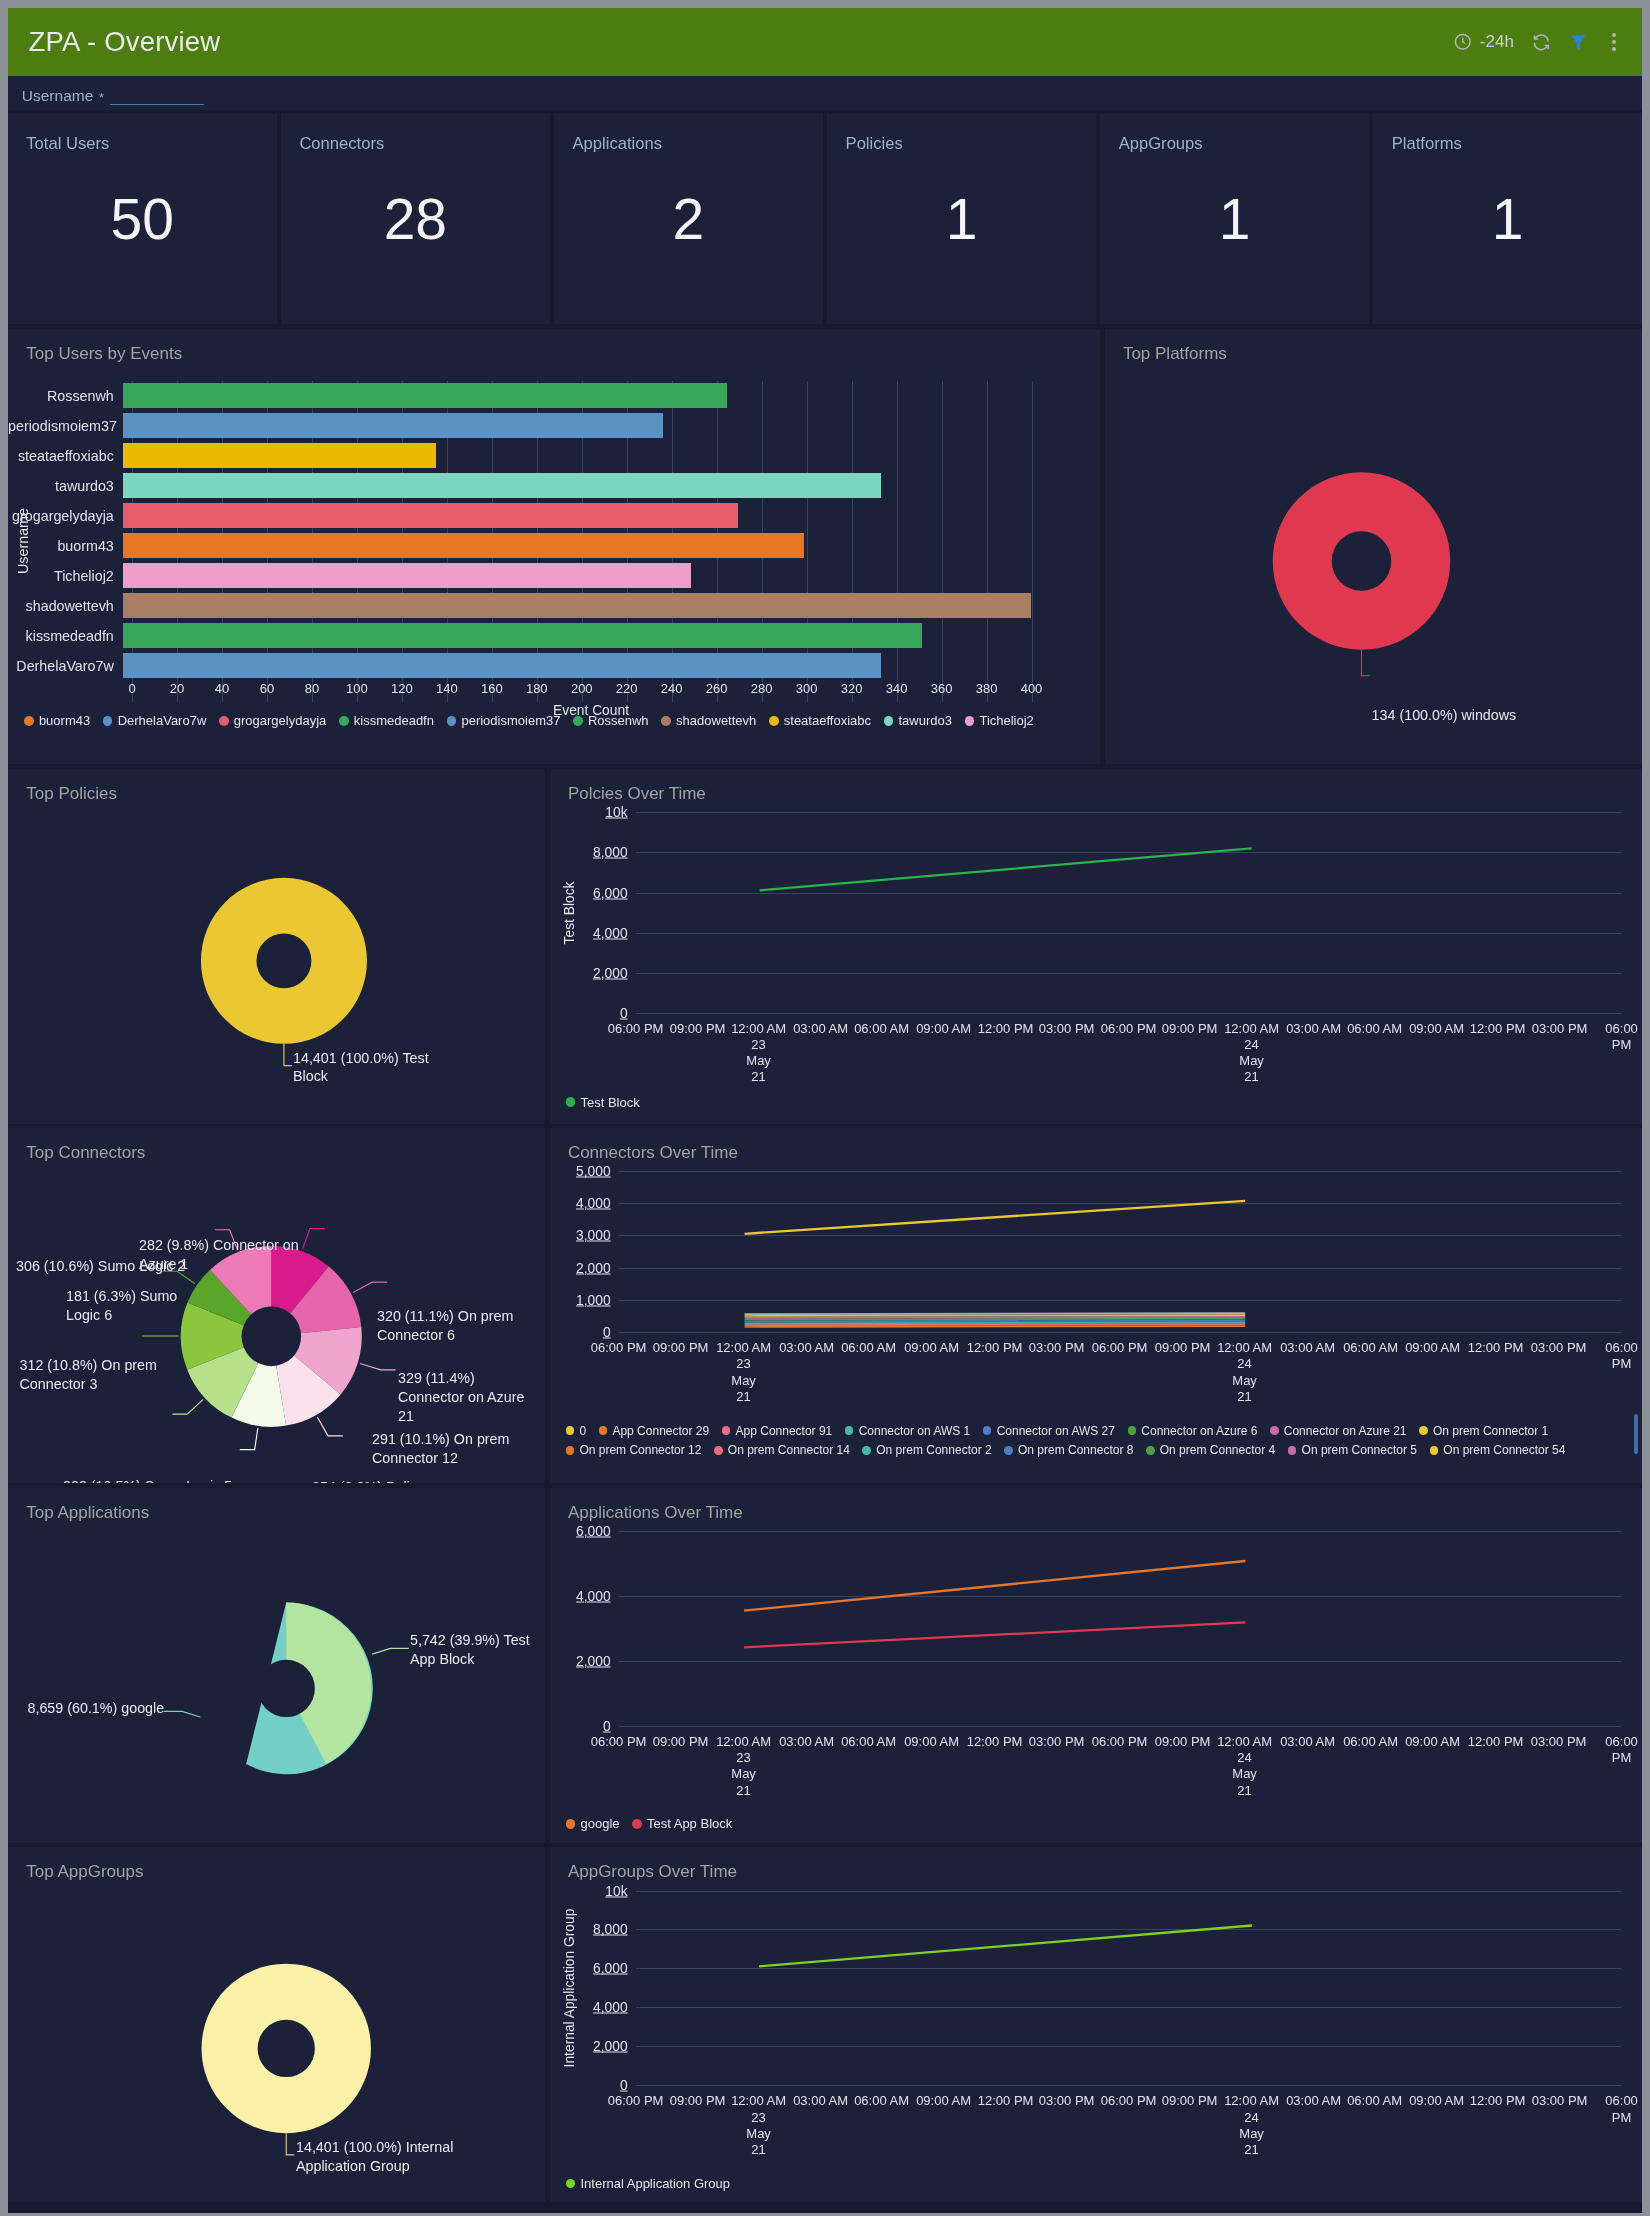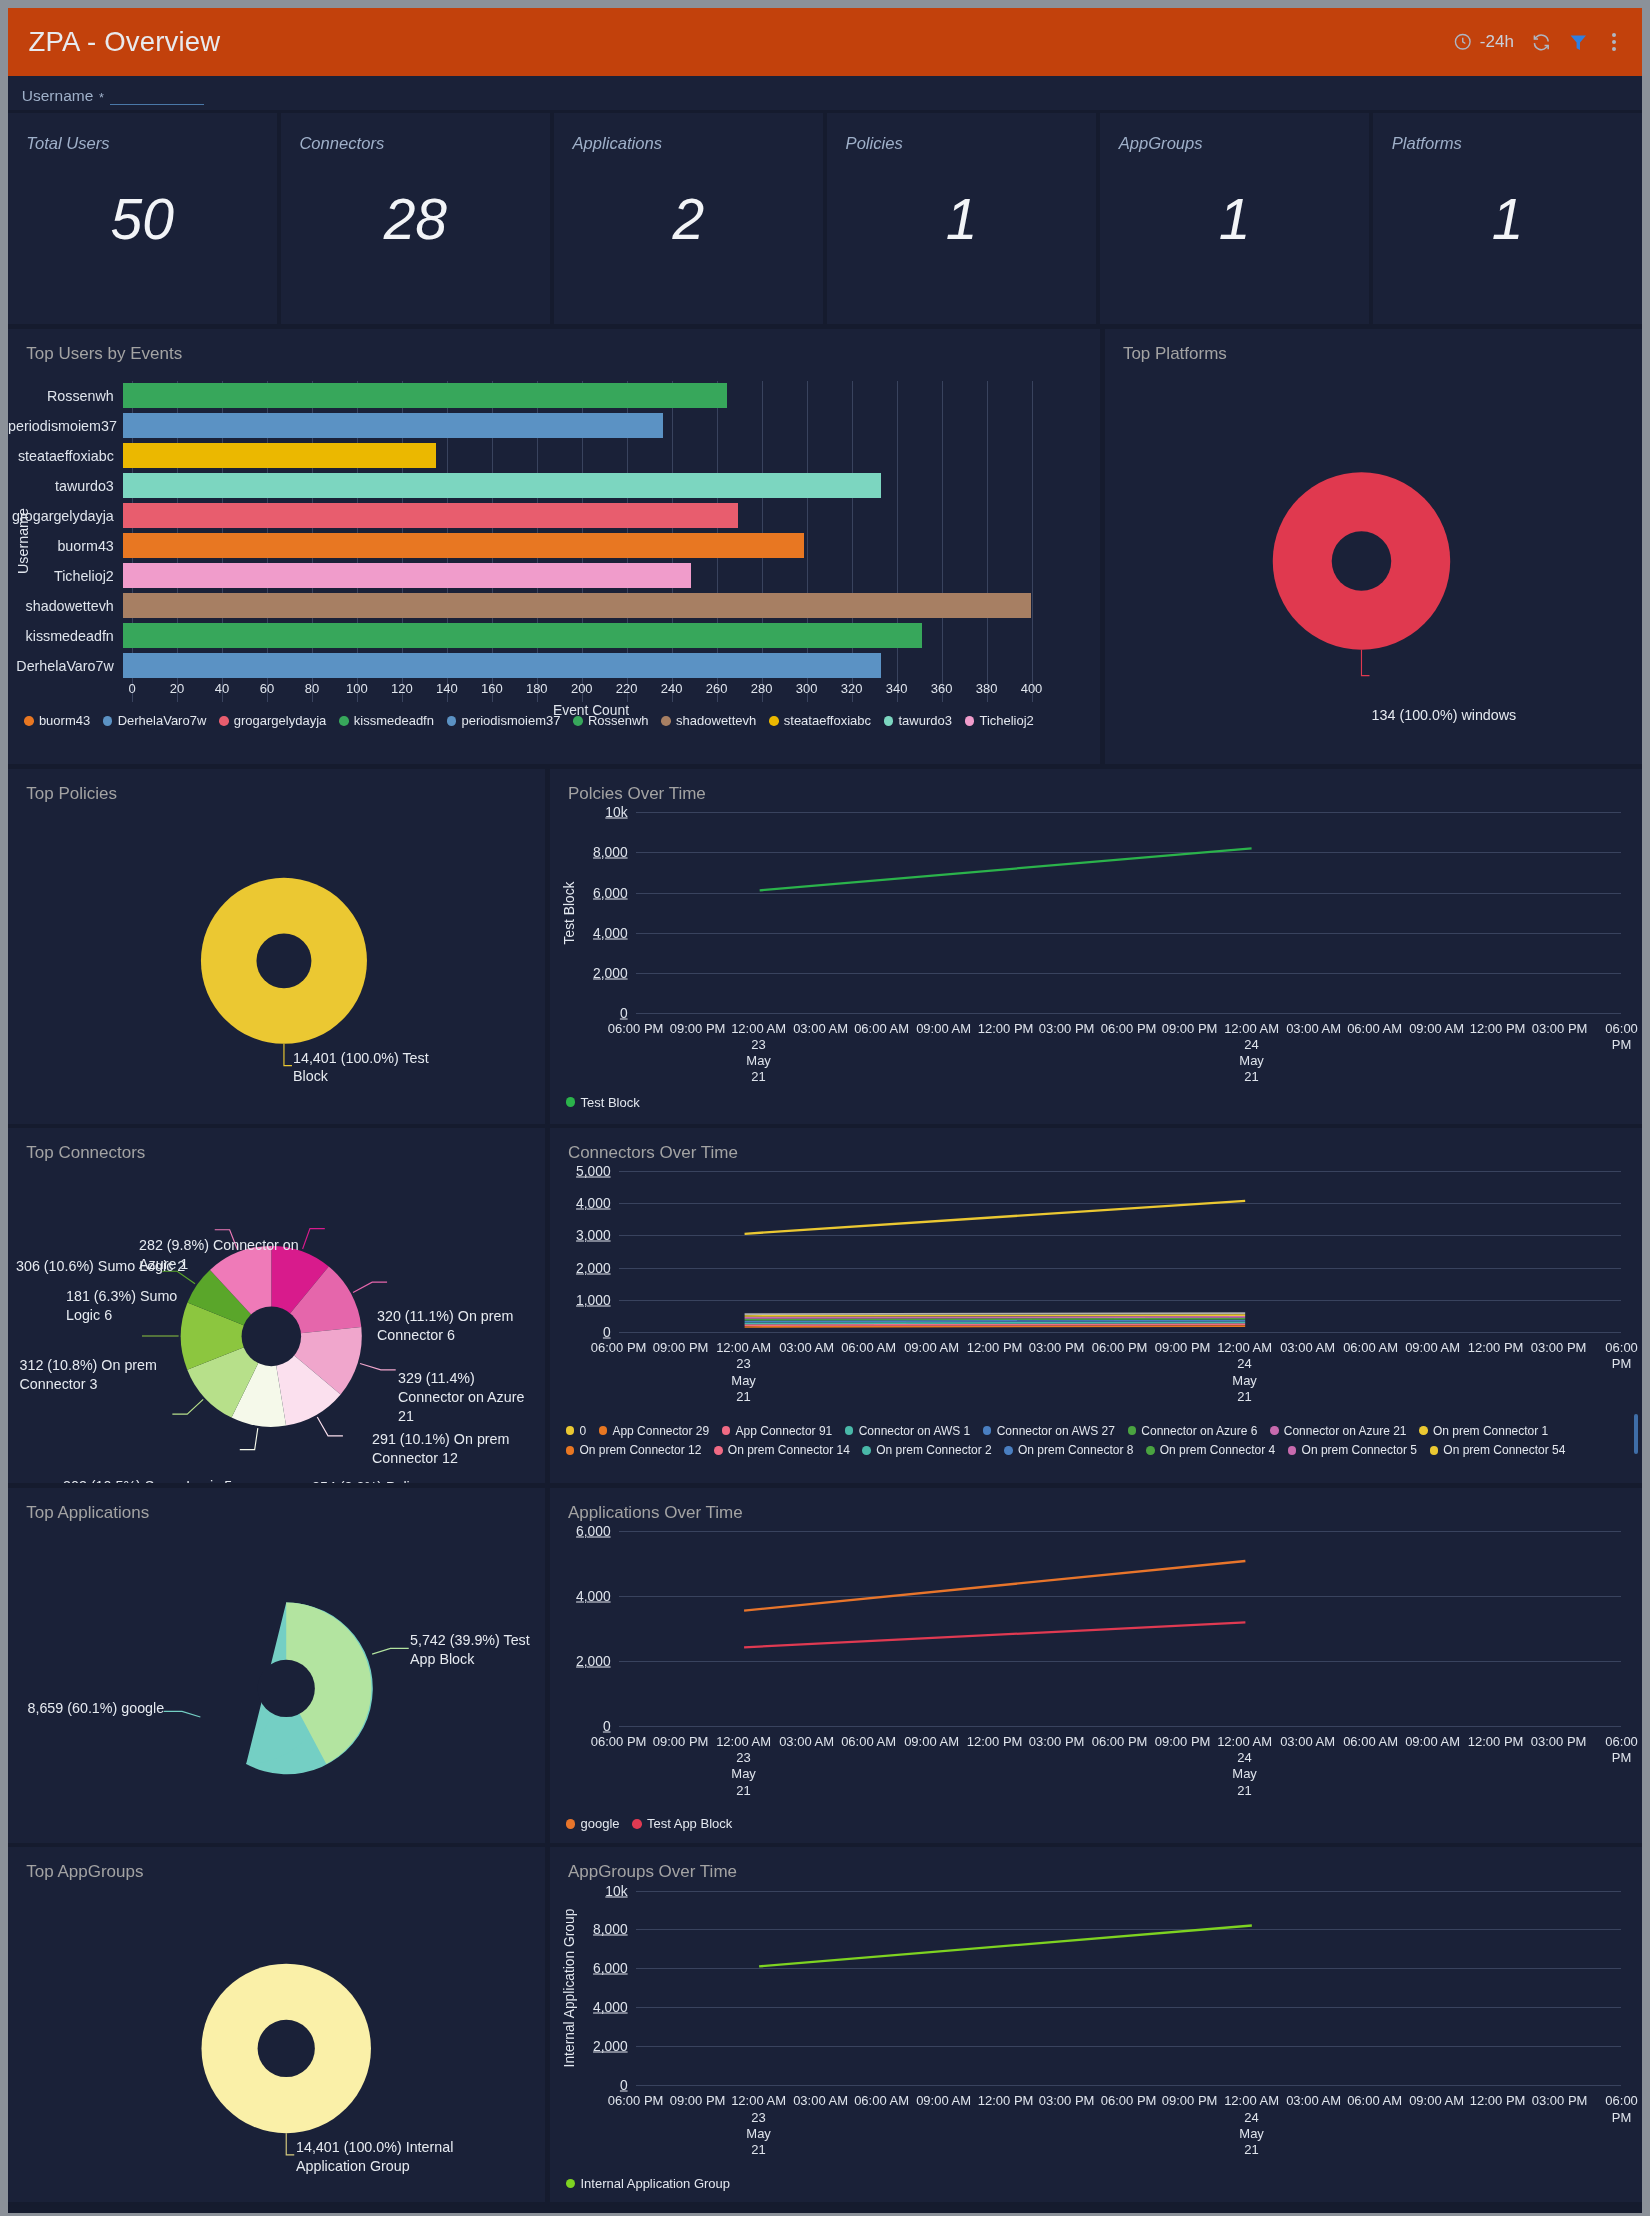--- a/index.html
+++ b/index.html
@@ -8,38 +8,38 @@
     background: #8b9199;
     font-family: "Liberation Sans", sans-serif;
   }
   .app {
     position: absolute; left: 8px; top: 8px;
     width: 1634px; height: 2205px;
     background: #151b2e; overflow: hidden;
   }
   
   .titlebar {
-    height: 68px; background: #c2410c;
+    height: 68px; background: #4d7c0f;
     display: flex; align-items: center; padding: 0 20.6px;
     position: relative;
   }
   .dash-title { font-size: 27.5px; color: #e8eaee; font-weight: 400; letter-spacing: 0.2px; }
   .tb-right { position: absolute; right: 20.6px; top: 0; height: 68px; display: flex; align-items: center; gap: 17px; }
   .tb-btn { display: flex; align-items: center; gap: 6.9px; color: #aeb6c4; cursor: pointer; }
   .time-label { font-size: 17px; color: #c9d0db; }
   .ico { display: inline-flex; align-items: center; justify-content: center; }
   .kebab { display: flex; flex-direction: column; gap: 2.9px; padding: 2.3px 5.7px; }
   .kebab i { width: 4px; height: 4px; border-radius: 50%; background: #aeb6c4; display: block; }
   
   .filterbar { height: 34px; background: #1a2138; display: flex; align-items: flex-end; padding: 0 13.8px 4.6px; gap: 5.7px; }
   .flabel { font-size: 15.5px; color: #9fb0c9; }
   .fstar { color: #9fb0c9; font-size: 12.6px; vertical-align: super; }
   .finput { width: 94px; height: 16px; border: none; border-bottom: 1.7px solid #4a78a8; background: transparent; }
   
-  .kpi-row { display: flex; gap: 4.6px; padding: 3.4px 0 0 0; font-style: italic; }
+  .kpi-row { display: flex; gap: 4.6px; padding: 3.4px 0 0 0; }
   .kpi {
     flex: 1; height: 211px; background: #1a2138;
     padding: 20.6px 18.3px; position: relative;
   }
   .kpi-title { font-size: 16.6px; color: #9fb0c9; }
   .kpi-value {
     position: absolute; left: 0; right: 0; top: 50%;
     transform: translateY(-50%); text-align: center;
     font-size: 57px; color: #f2f4f7; font-weight: 400;
   }

